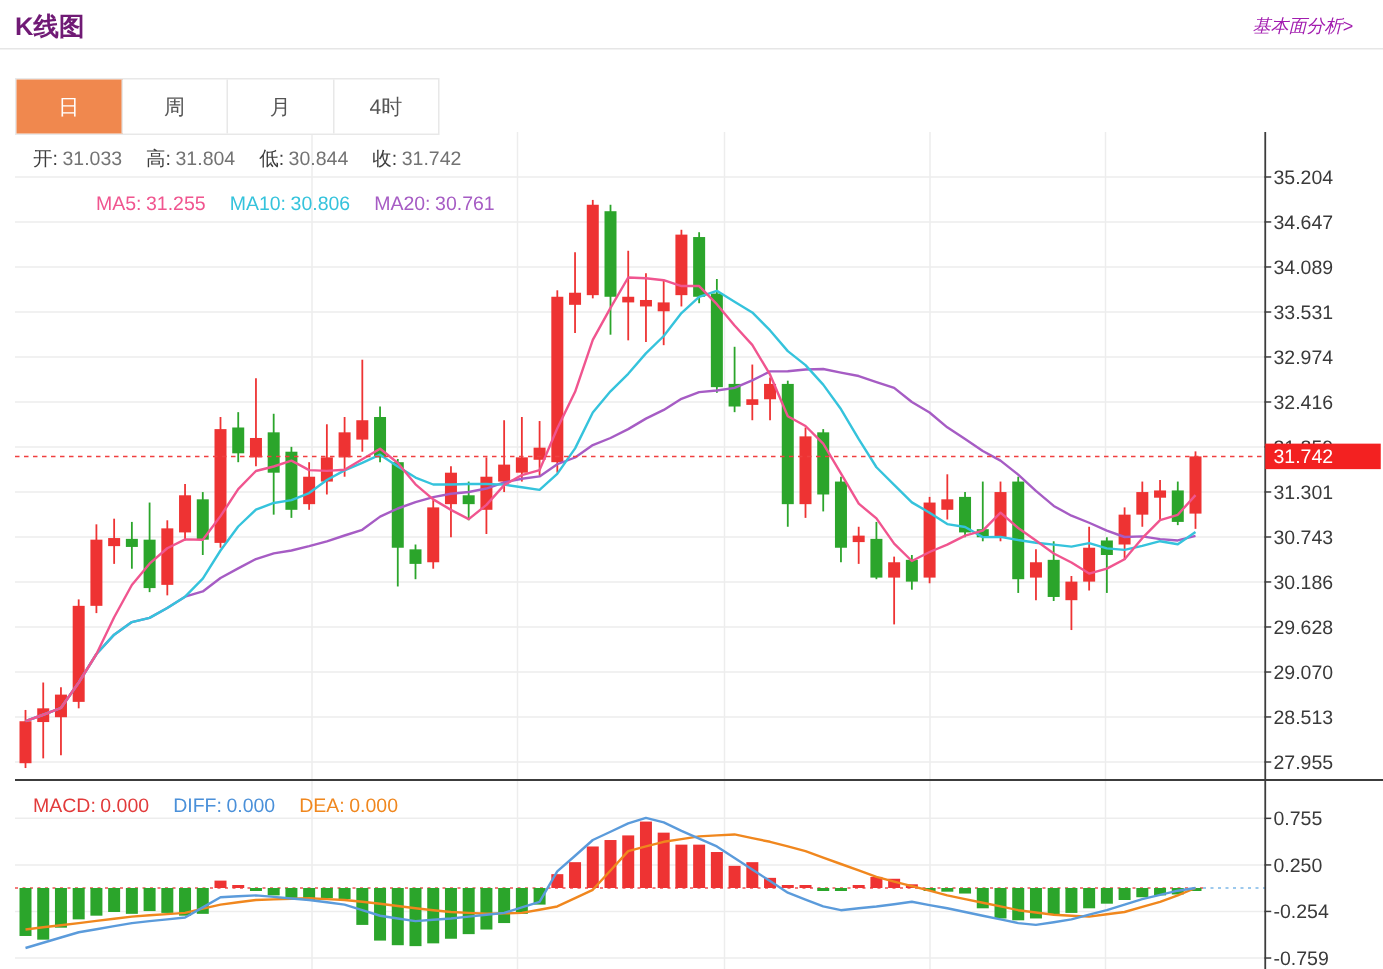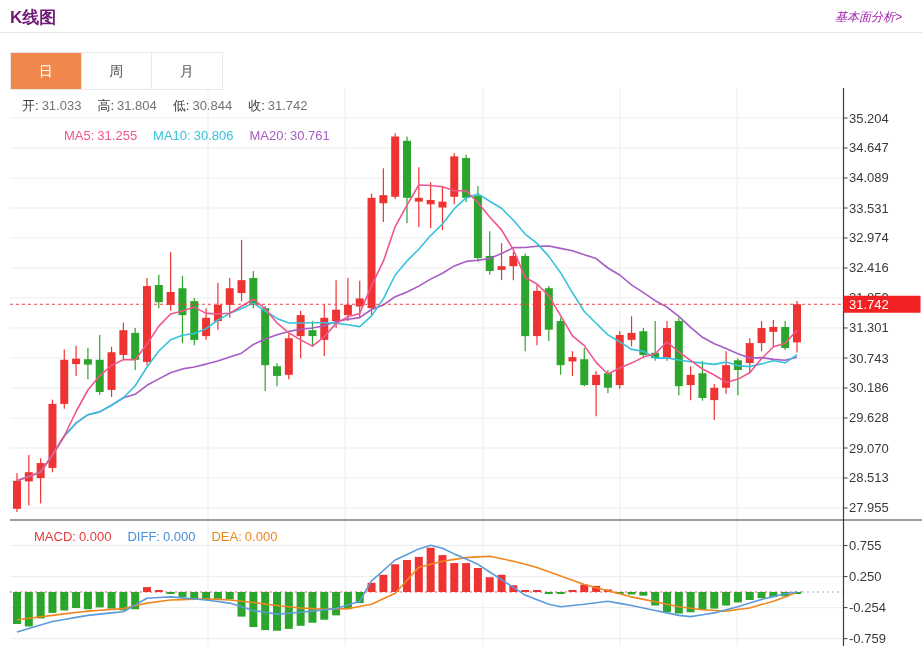--- a/index.html
+++ b/index.html
@@ -9,21 +9,21 @@
   .hlink{position:absolute;right:20px;top:9px;font-size:12px;color:#a21caf;text-decoration:none;cursor:pointer;font-style:italic;}
   .topline{position:absolute;left:0;top:32px;width:922px;height:0;border-top:1px solid #e6e6e6;}
   .tabbar{position:absolute;left:10px;top:52px;display:flex;border:1px solid #e8e8e8;background:#fff;z-index:5;}
   .tab{width:69.5px;height:36px;line-height:36px;text-align:center;font-size:14px;color:#555;
        border-right:1px solid #e8e8e8;cursor:pointer;user-select:none;}
   .tab:last-child{border-right:none;}
   .tab.active{background:#f0884e;color:#fff;}
   .legend{position:absolute;font-size:13px;white-space:nowrap;z-index:4;}
   .lg-ohlc{left:22px;top:97px;}
   .lg-ma{left:22px;top:128px;margin-left:42px;}
-  .lg-macd{left:34px;top:529px;}
+  .lg-macd{left:22px;top:529px;}
   .li{margin-right:16px;}
   .lab{color:#3d3d3d;margin-right:3px;}
   .lg-ohlc .val{color:#737373;}
   svg{position:absolute;left:0;top:0;z-index:1;}
 </style>
 </head>
 <body>
 
 <svg id="chart" width="922" height="646" viewBox="0 0 922 646">
     <line x1="208" y1="88" x2="208" y2="646" stroke="#ededed" stroke-width="1"></line>
@@ -301,17 +301,18 @@
   </svg>
 
 <div class="title">K线图</div>
 <a class="hlink">基本面分析&gt;</a>
 <div class="topline"></div>
 
 <div class="tabbar" id="tabbar">
     <div class="tab active">日</div>
     <div class="tab">周</div>
     <div class="tab">月</div>
+    <div class="tab">4时</div>
   </div>
 
 <div class="legend lg-ohlc" id="lg-ohlc"><span class="li"><span class="lab">开:</span><span class="val">31.033</span></span><span class="li"><span class="lab">高:</span><span class="val">31.804</span></span><span class="li"><span class="lab">低:</span><span class="val">30.844</span></span><span class="li"><span class="lab">收:</span><span class="val">31.742</span></span></div>
 <div class="legend lg-ma" id="lg-ma"><span class="li"><span class="lab" style="color: rgb(240, 85, 143);">MA5:</span><span class="val" style="color: rgb(240, 85, 143);">31.255</span></span><span class="li"><span class="lab" style="color: rgb(53, 195, 220);">MA10:</span><span class="val" style="color: rgb(53, 195, 220);">30.806</span></span><span class="li"><span class="lab" style="color: rgb(166, 92, 196);">MA20:</span><span class="val" style="color: rgb(166, 92, 196);">30.761</span></span></div>
 <div class="legend lg-macd" id="lg-macd"><span class="li"><span class="lab" style="color: rgb(226, 59, 59);">MACD:</span><span class="val" style="color: rgb(226, 59, 59);">0.000</span></span><span class="li"><span class="lab" style="color: rgb(74, 144, 217);">DIFF:</span><span class="val" style="color: rgb(74, 144, 217);">0.000</span></span><span class="li"><span class="lab" style="color: rgb(240, 135, 30);">DEA:</span><span class="val" style="color: rgb(240, 135, 30);">0.000</span></span></div>
 
 </body></html>

